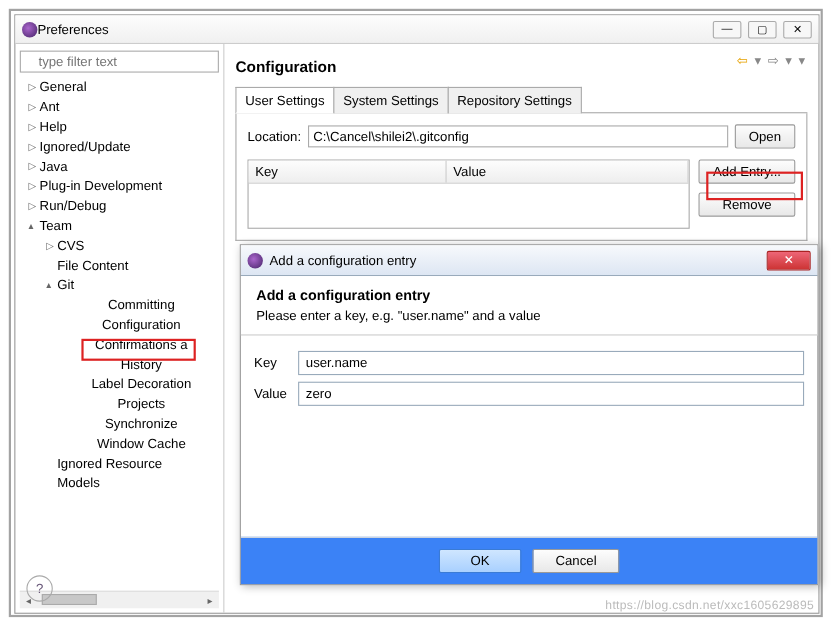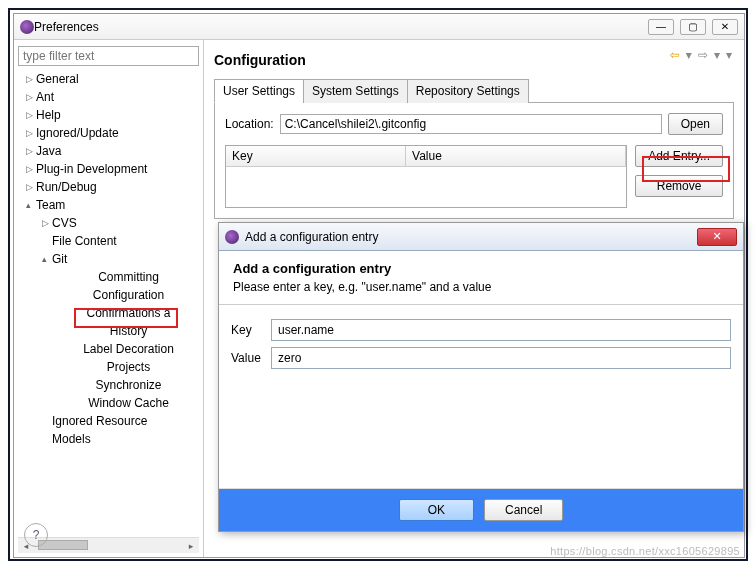--- a/index.html
+++ b/index.html
@@ -1,26 +1,26 @@
 <!DOCTYPE html>
 <html><head>
 <meta charset="utf-8">
 <style>
 * { box-sizing: border-box; font-family: "Segoe UI", Tahoma, sans-serif; font-size: 12px; }
 body { margin: 0; background: #fff; padding: 8px; }
-.outer { border: 2px solid #0f172a; width: 740px; height: 553px; position: relative; background: #fff; }
+.outer { border: 2px solid #a3a3a3; width: 740px; height: 553px; position: relative; background: #fff; }
 .window { position: absolute; background: #fff; border: 1px solid #999; }
 .prefs { left: 3px; top: 3px; width: 732px; height: 545px; }
 .titlebar { display: flex; align-items: center; height: 26px; padding: 0 6px; background: linear-gradient(#fdfdfd,#f0f0f0); border-bottom: 1px solid #ccc; }
 .titlebar .title { flex: 1; }
 .winbtns { display: flex; gap: 6px; }
 .winbtn { width: 26px; height: 16px; border: 1px solid #aaa; border-radius: 2px; display: flex; align-items: center; justify-content: center; font-size: 10px; background: #f7f7f7; }
 .body { display: flex; height: calc(100% - 26px); }
 .sidebar { width: 190px; border-right: 1px solid #ccc; padding: 6px 4px 4px 4px; display: flex; flex-direction: column; }
-.filter { width: 100%; height: 20px; border: 1px solid #aaa; padding: 2px 4px; color: #0369a1; margin-bottom: 4px; }
+.filter { width: 100%; height: 20px; border: 1px solid #aaa; padding: 2px 16px; color: #0369a1; margin-bottom: 4px; }
 .tree { flex: 1; overflow: hidden; white-space: nowrap; }
 .tree-row { display: flex; align-items: center; height: 18px; padding-left: 4px; cursor: default; }
 .arr { width: 10px; display: inline-block; color: #666; font-size: 9px; }
 .ind1 { padding-left: 8px; } .ind2 { padding-left: 24px; } .ind3 { padding-left: 40px; justify-content: center; }
 .hscroll { height: 16px; border-top: 1px solid #ddd; background: #f0f0f0; position: relative; }
 .hscroll .thumb { position: absolute; left: 20px; top: 2px; width: 50px; height: 10px; background: #c8c8c8; border: 1px solid #aaa; }
 .hscroll .abtn { position: absolute; top: 0; width: 16px; height: 16px; display:flex;align-items:center;justify-content:center;color:#666;font-size:9px; }
 .main { flex: 1; padding: 8px 10px; position: relative; }
 .hdr { display: flex; align-items: flex-start; margin-bottom: 6px; }
 .hdr h2 { font-size: 14px; font-weight: bold; margin: 4px 0; flex:1; }

